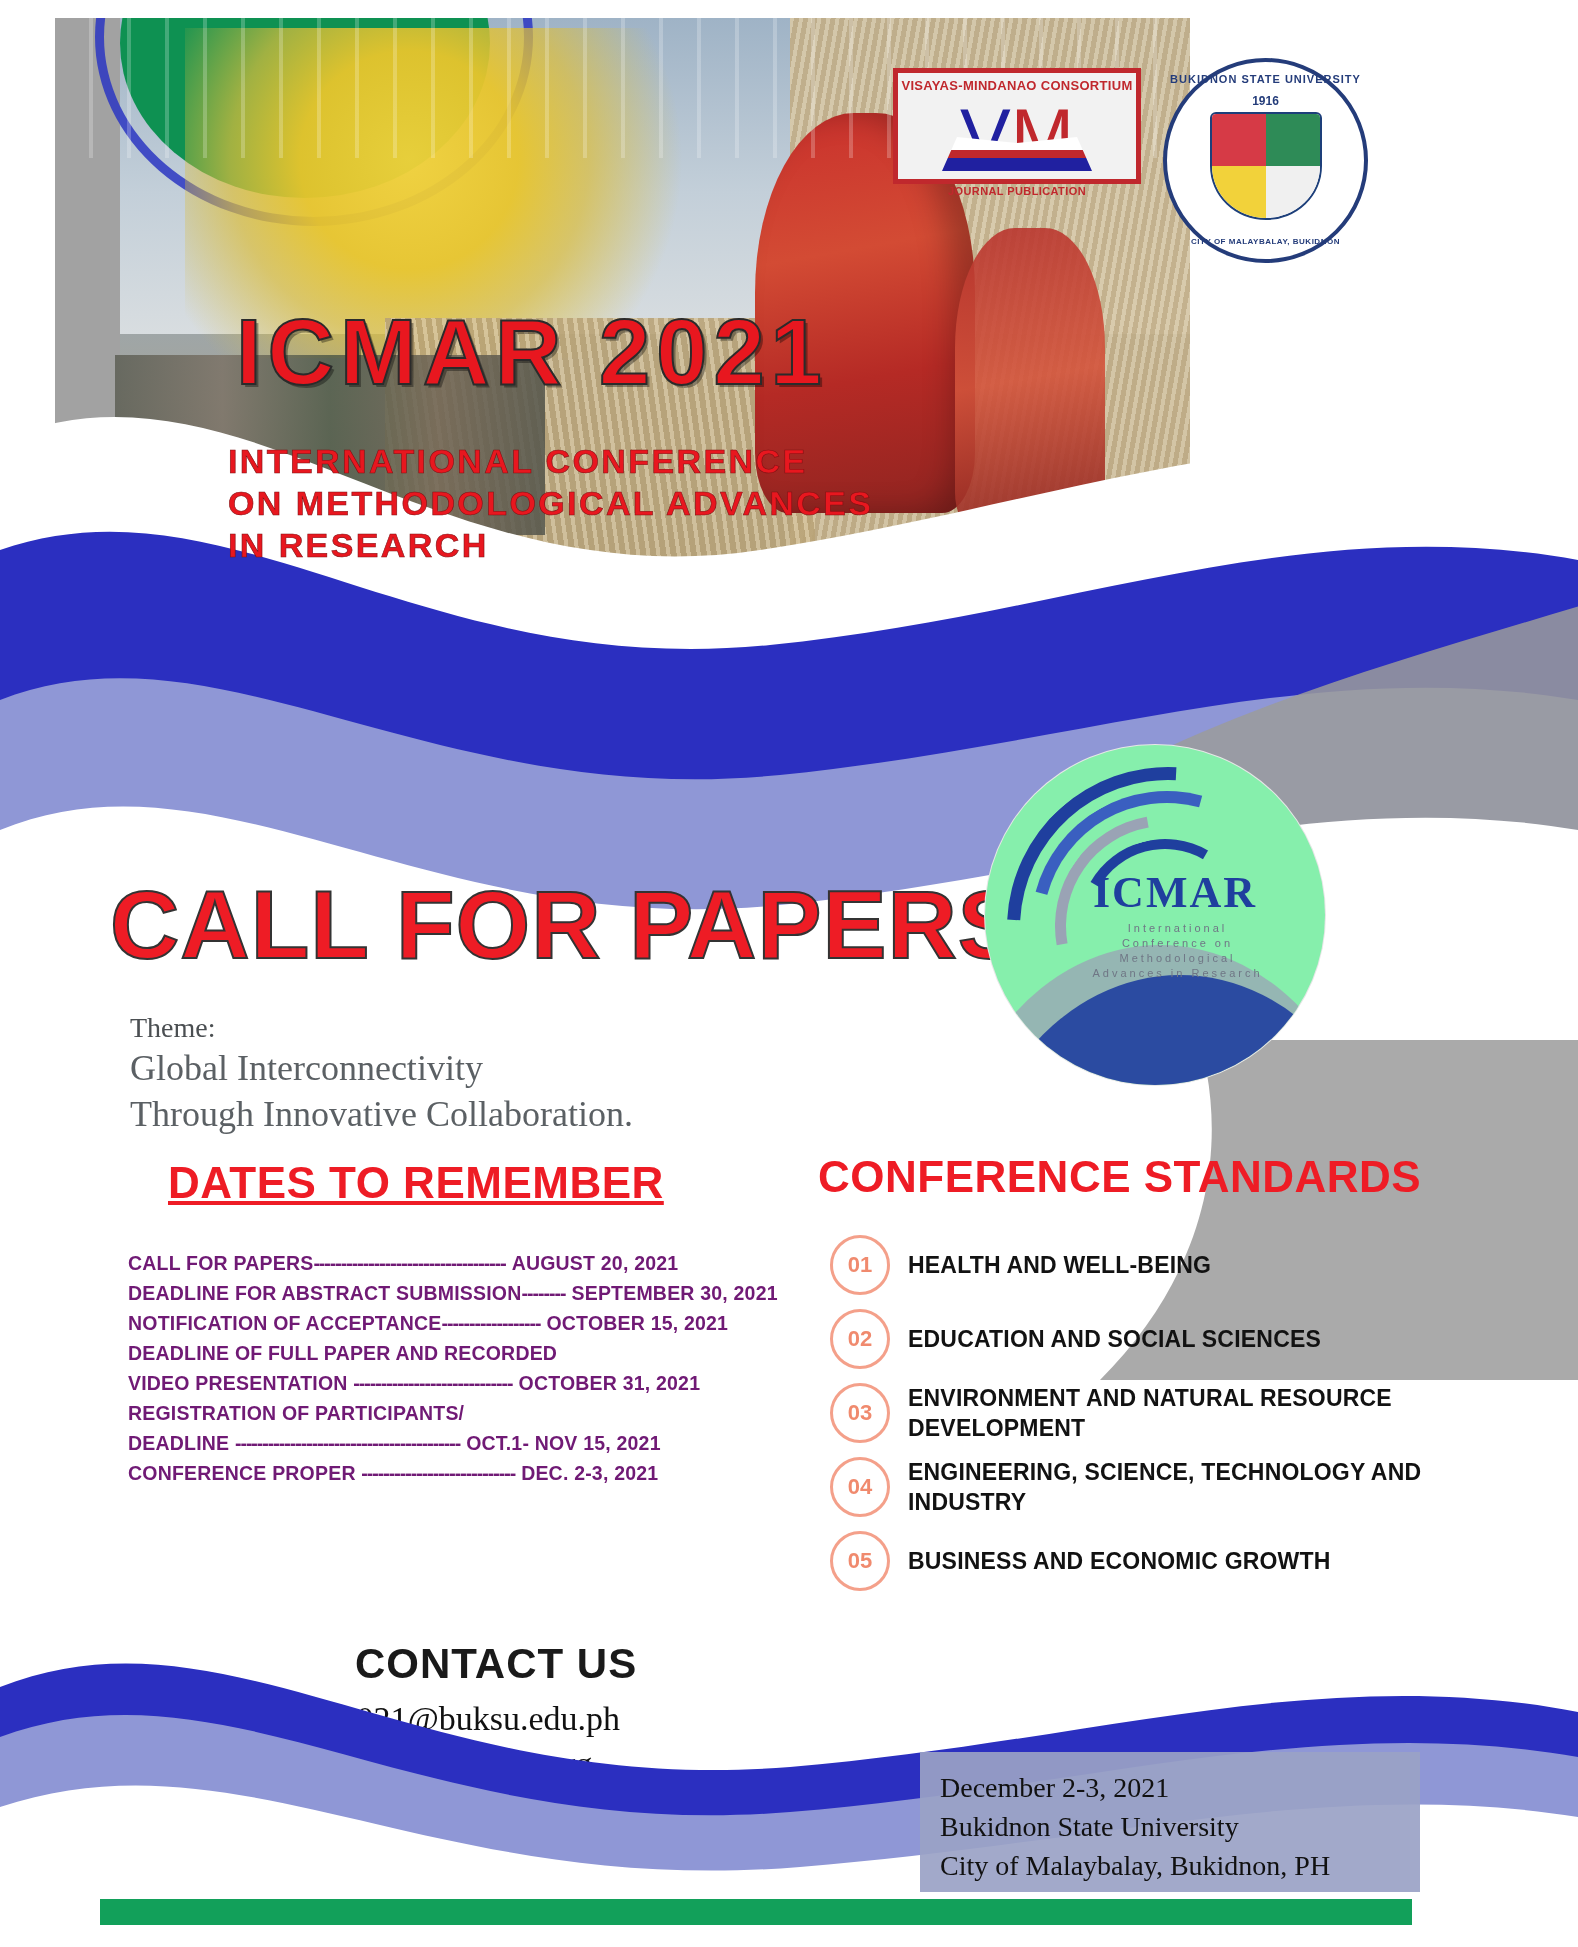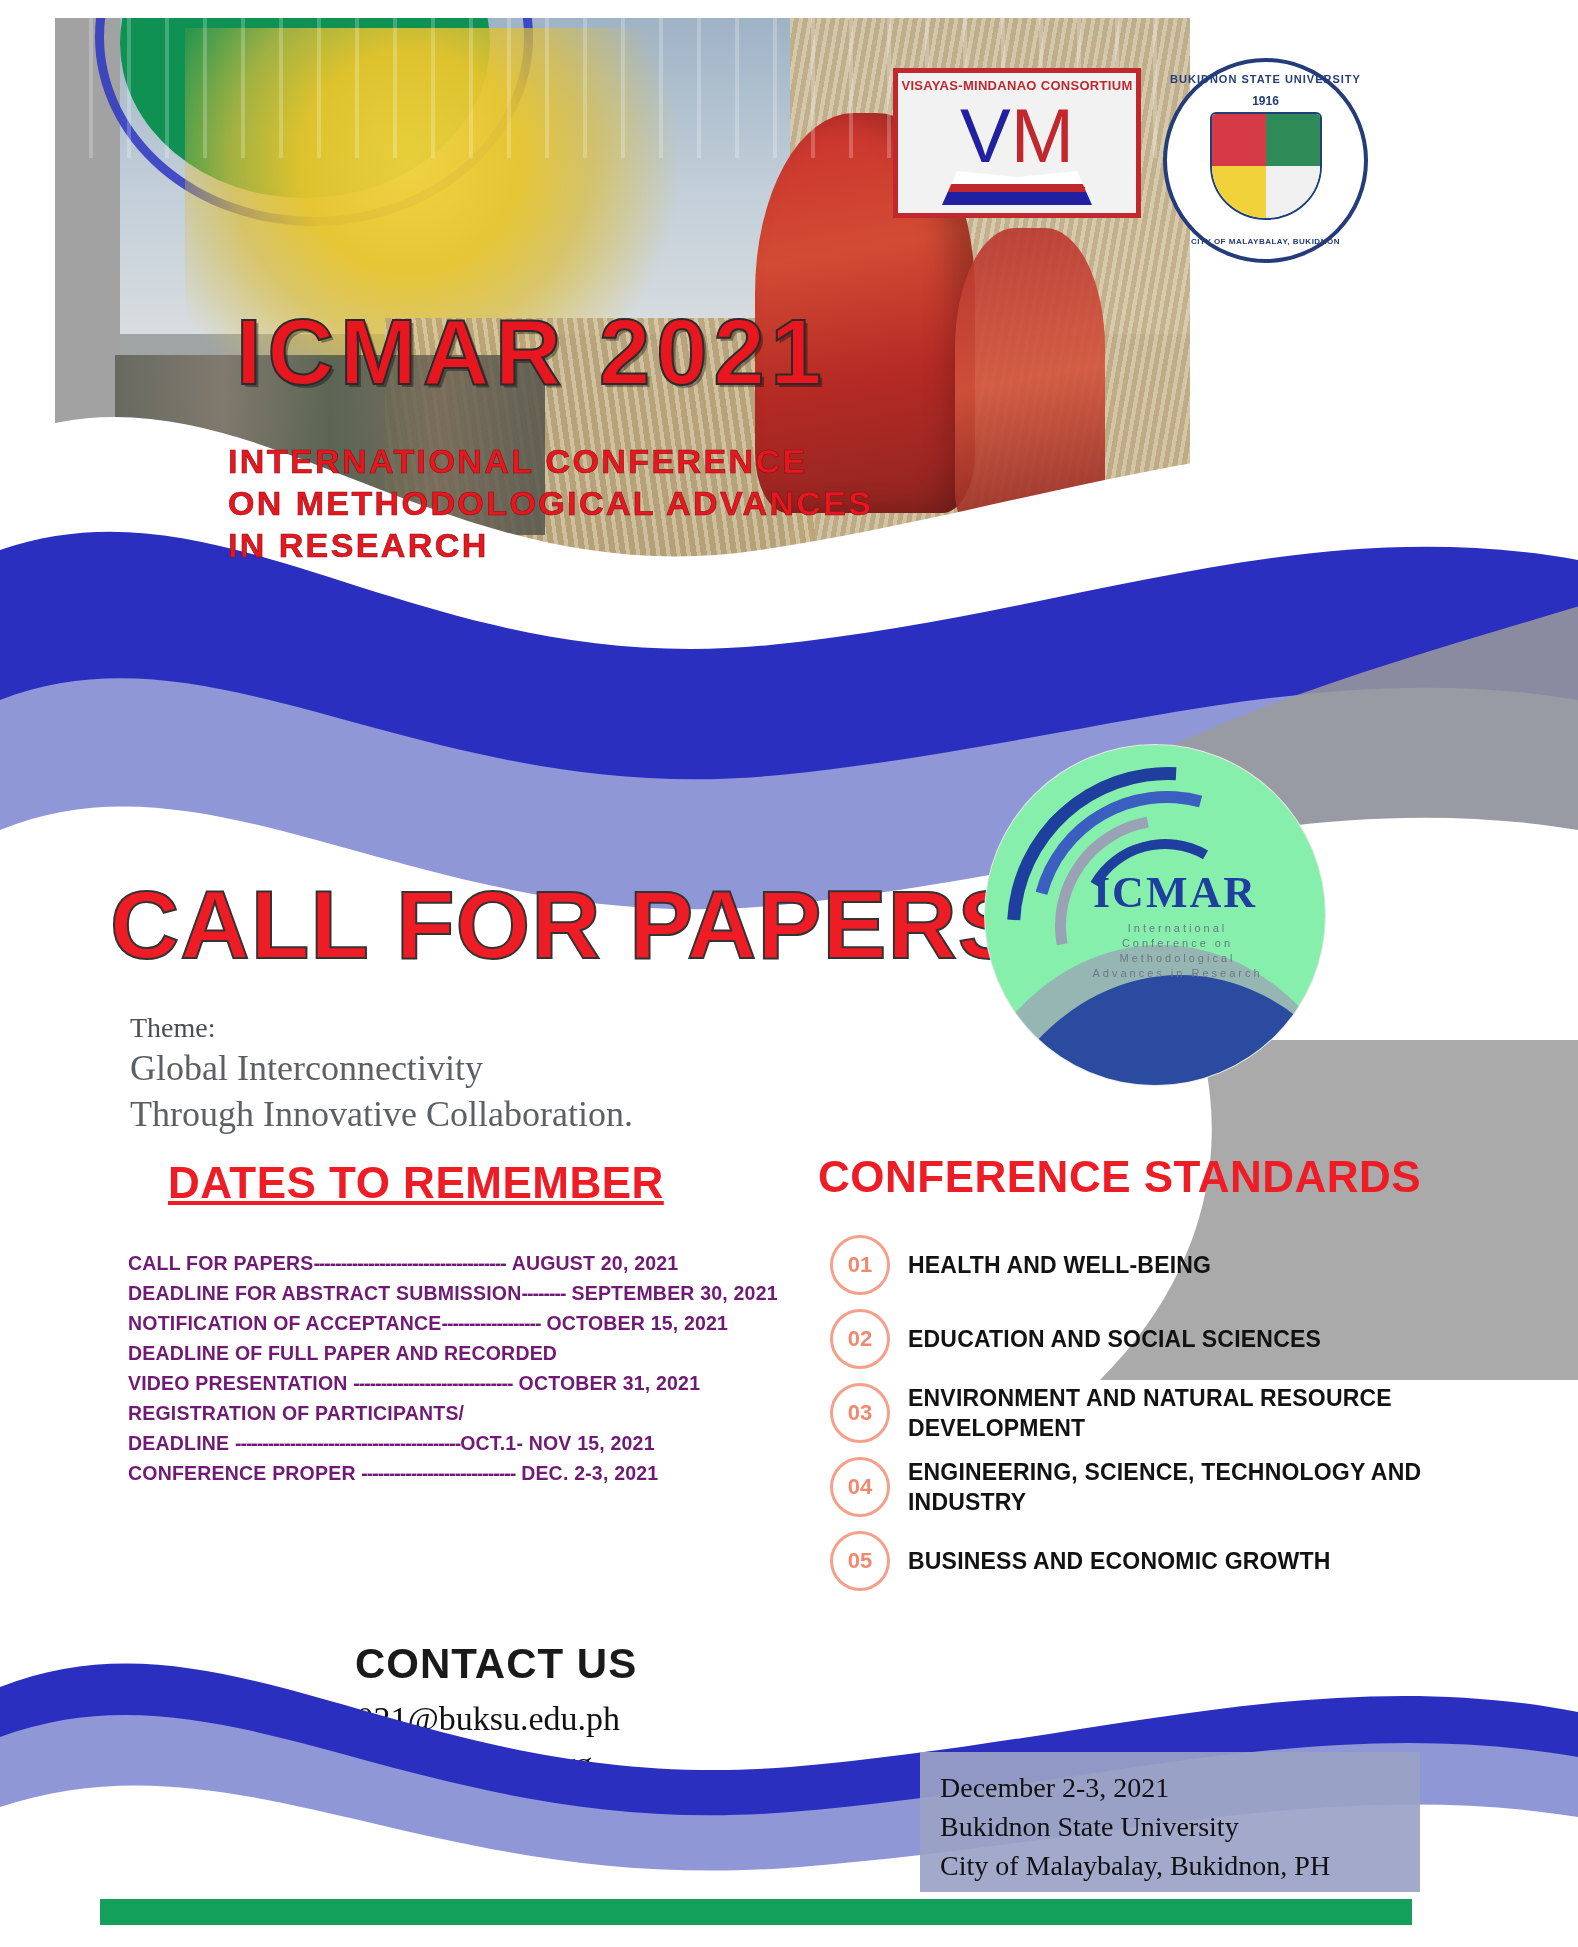--- a/index.html
+++ b/index.html
@@ -125,21 +125,21 @@
   .swoosh-grey {
     position: absolute;
     left: 980px; top: 600px;
     width: 620px; height: 780px;
   }
 
   
   .logo-vm {
     position: absolute;
     left: 893px; top: 68px;
-    width: 248px; height: 150px;
+    width: 248px; height: 116px;
     border: 5px solid #c0282d;
     background: #f2f2f2;
     box-sizing: border-box;
   }
   .logo-vm .vm-top {
     text-align: center;
     font-size: 13px;
     font-weight: bold;
     color: #c0282d;
     letter-spacing: .3px;
@@ -530,21 +530,21 @@
   </div>
 
   <div class="dates-head">DATES TO REMEMBER</div>
   <div class="dates-list" id="dates-list">
       <div class="row"><span>CALL FOR PAPERS</span><span class="dots">-----------------------------------</span><span style="margin-left: 6px;">AUGUST 20, 2021</span></div>
       <div class="row"><span>DEADLINE FOR ABSTRACT SUBMISSION</span><span class="dots">--------</span><span style="margin-left: 6px;">SEPTEMBER 30, 2021</span></div>
       <div class="row"><span>NOTIFICATION OF ACCEPTANCE</span><span class="dots">------------------</span><span style="margin-left: 6px;">OCTOBER 15, 2021</span></div>
       <div class="row"><span>DEADLINE OF FULL PAPER AND RECORDED</span><span class="dots"></span><span style="margin-left: 6px;"></span></div>
       <div class="row"><span>VIDEO PRESENTATION </span><span class="dots">-----------------------------</span><span style="margin-left: 6px;">OCTOBER 31, 2021</span></div>
       <div class="row"><span>REGISTRATION OF PARTICIPANTS/</span><span class="dots"></span><span style="margin-left: 6px;"></span></div>
-      <div class="row"><span>DEADLINE  </span><span class="dots">-----------------------------------------</span><span style="">OCT.1- NOV 15, 2021</span></div>
+      <div class="row"><span>DEADLINE  </span><span class="dots">-----------------------------------------</span><span style="margin-left: 6px;">OCT.1- NOV 15, 2021</span></div>
       <div class="row"><span>CONFERENCE PROPER </span><span class="dots">----------------------------</span><span style="margin-left: 6px;">DEC. 2-3, 2021</span></div>
     </div>
 
   <div class="std-head">CONFERENCE STANDARDS</div>
   <div class="std-list" id="std-list">
       <div class="std-item">
         <div class="std-num">01</div>
         <div class="std-label">HEALTH AND WELL-BEING</div>
       </div>
       <div class="std-item">

